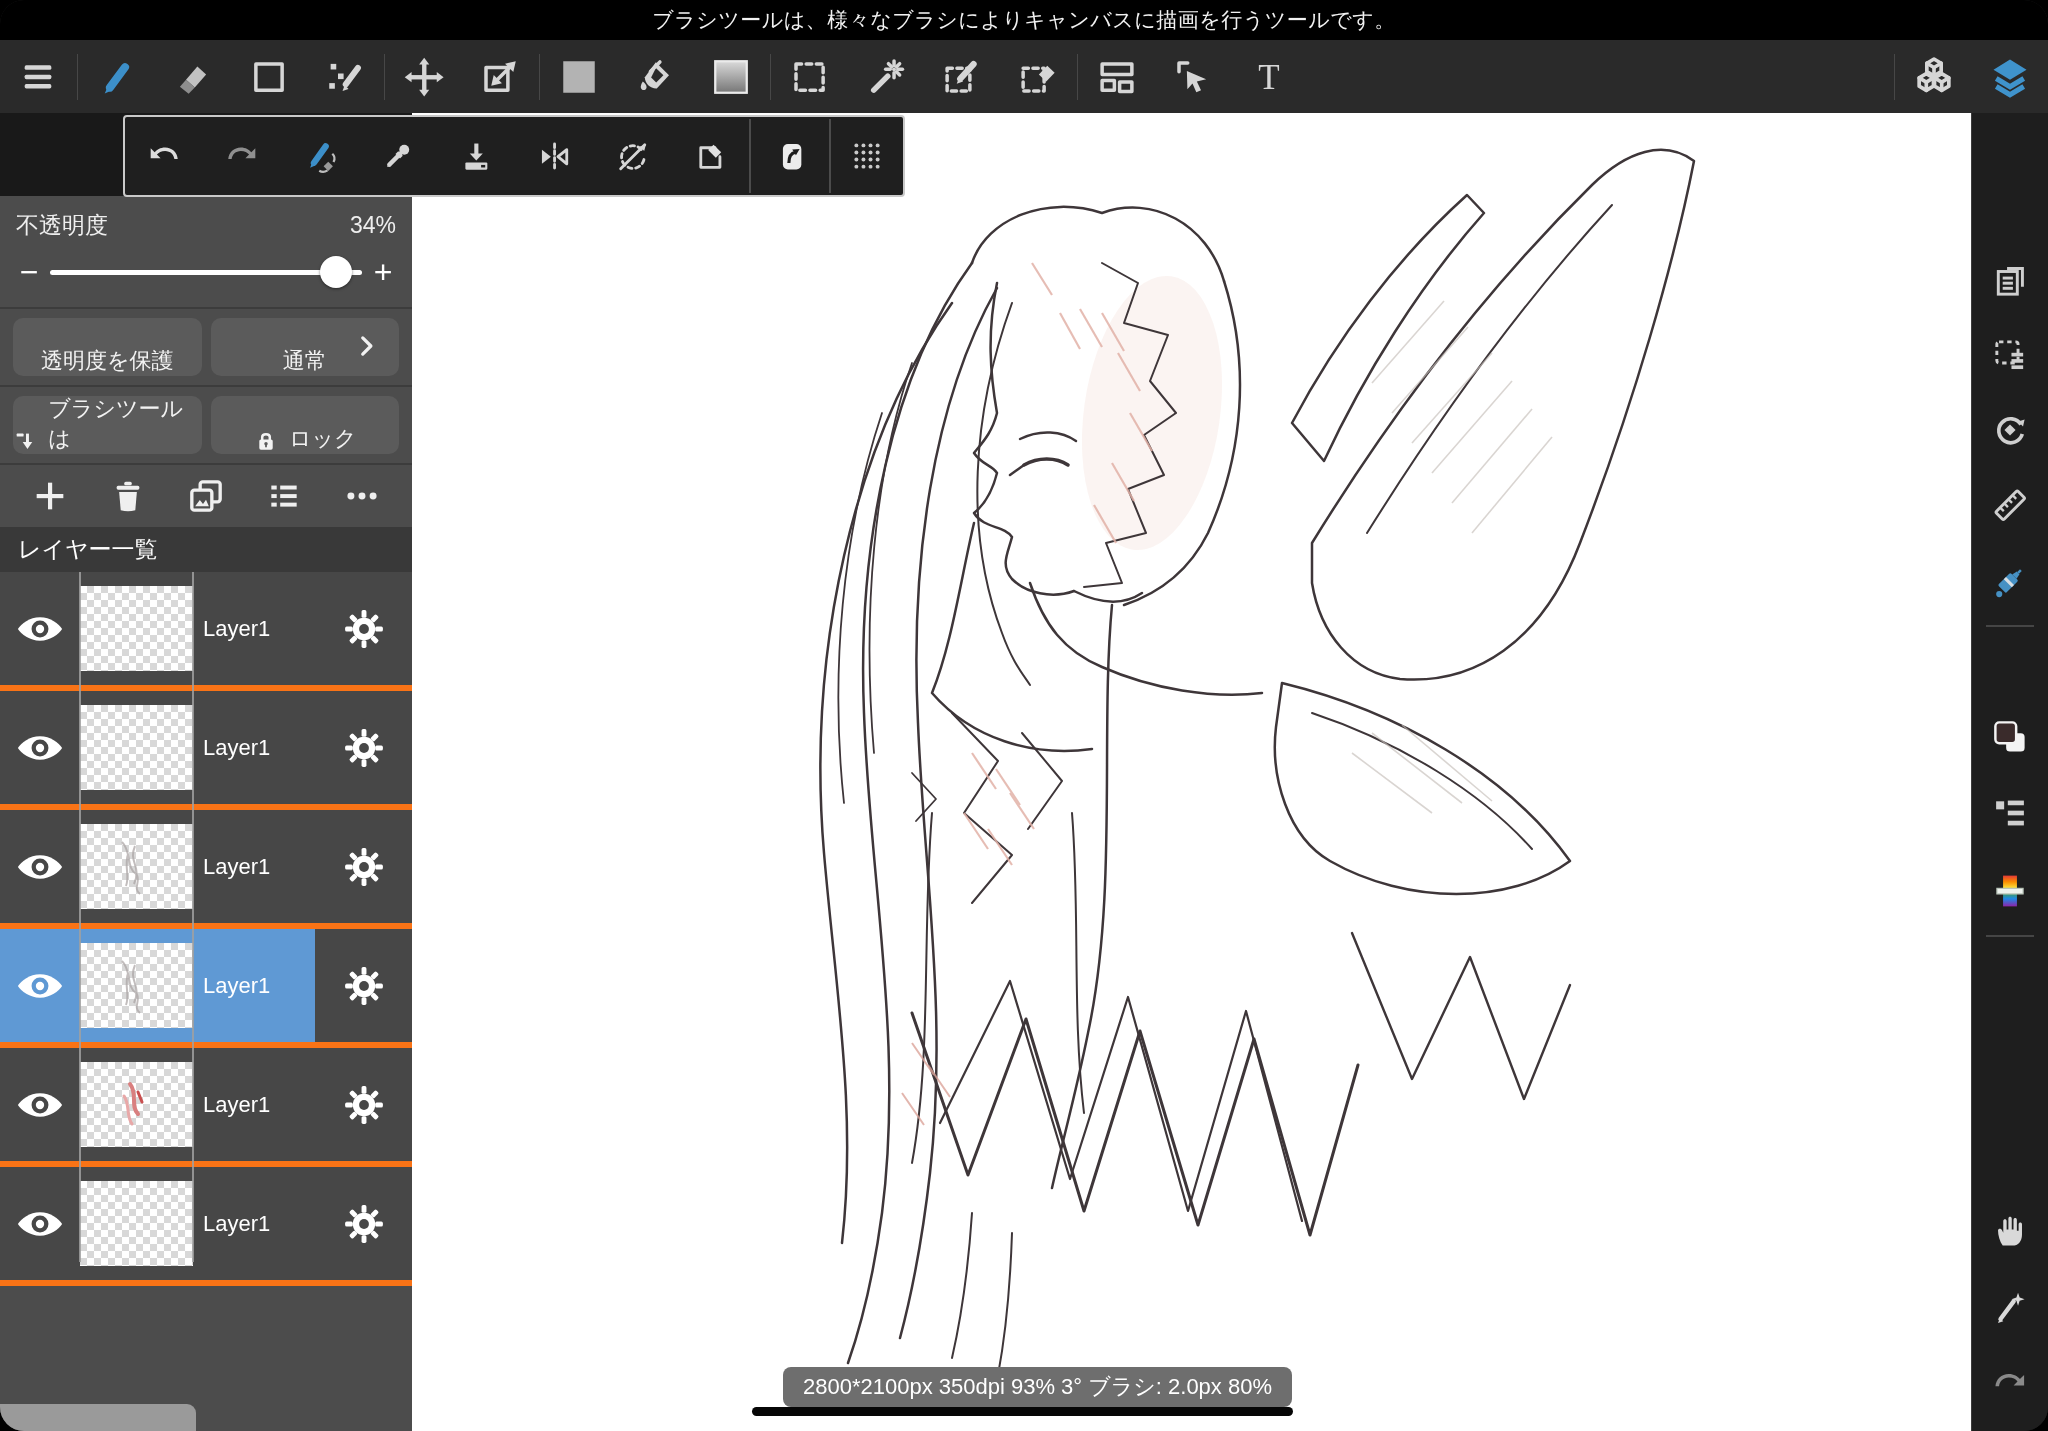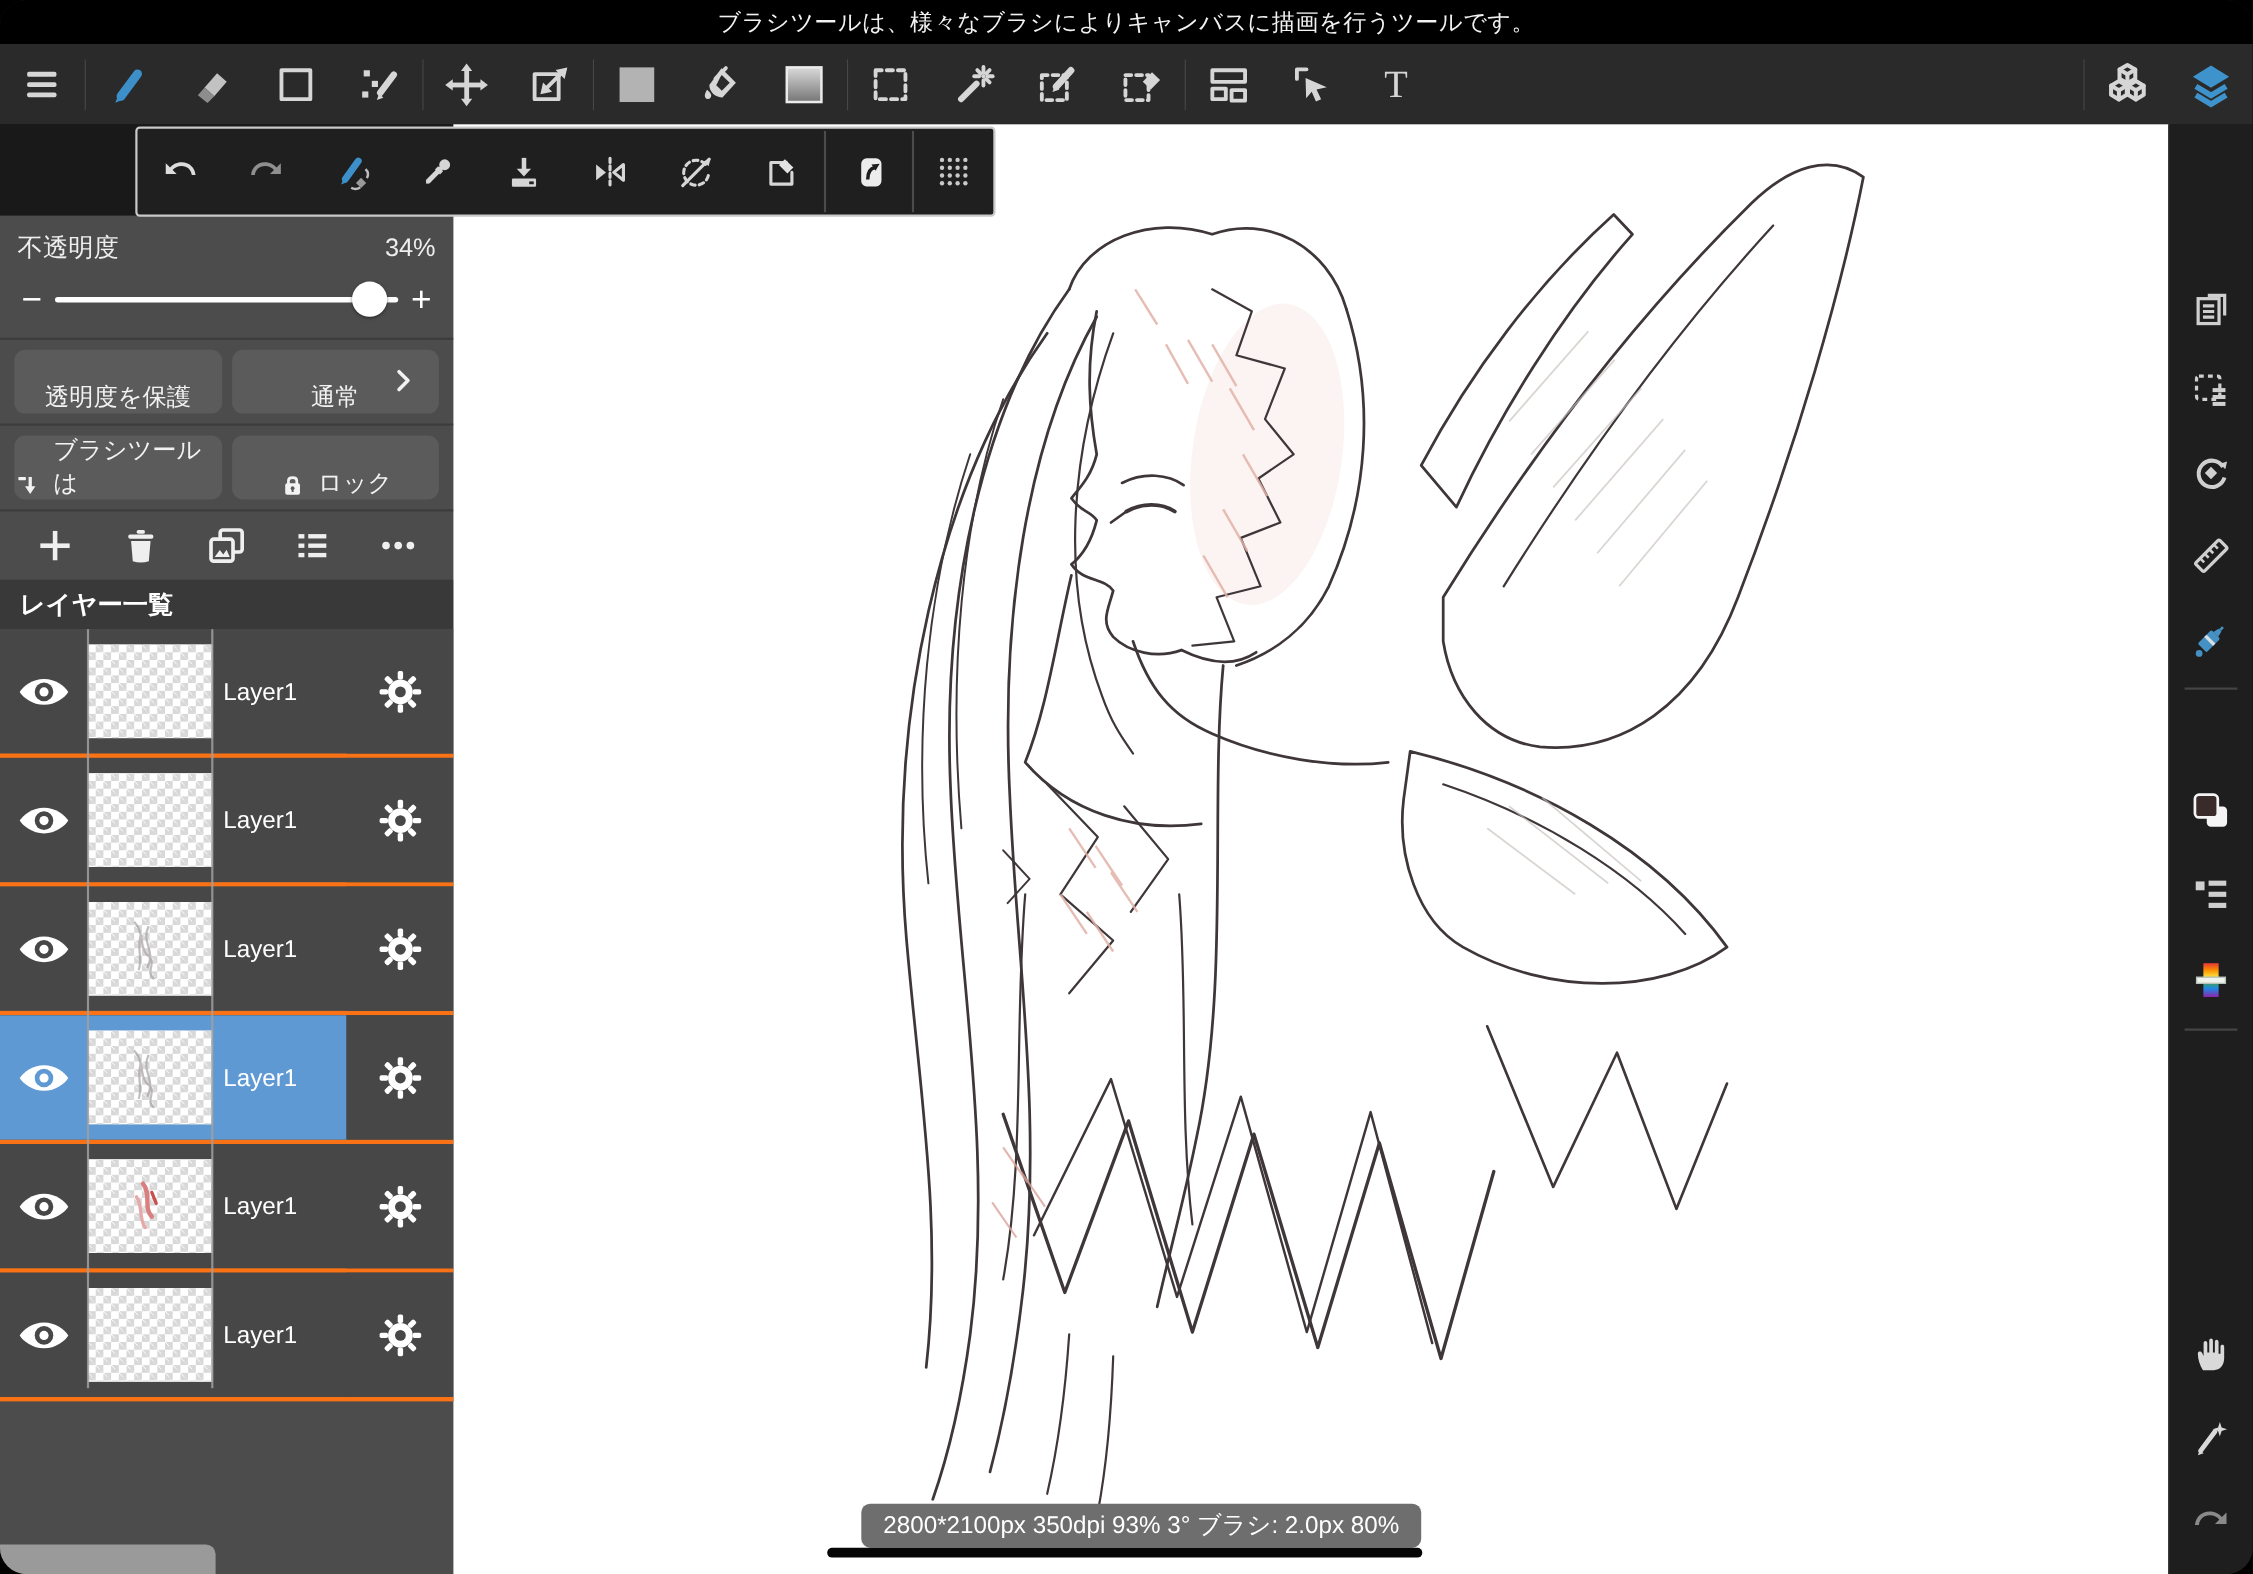--- a/index.html
+++ b/index.html
@@ -35,24 +35,24 @@
   .slider .knob{position:absolute;top:1px;right:10px;width:32px;height:32px;border-radius:50%;background:#fff;
                 box-shadow:0 1px 3px rgba(0,0,0,.5);}
   .hdiv{height:2px;background:#3c3c3c;}
   .btnrow{display:flex;gap:9px;padding:9px 13px;}
   .pbtn{flex:1;height:58px;background:#5b5b5b;border-radius:10px;color:#f2f2f2;font-size:22px;
         display:flex;align-items:flex-end;justify-content:center;position:relative;cursor:pointer;}
   .pbtn svg{margin-right:10px;}
   .pbtn .chev{position:absolute;right:10px;top:15px;}
   .ltools{display:flex;align-items:center;justify-content:space-between;padding:0 22px;height:62px;}
   .ltool{width:56px;height:56px;display:flex;align-items:center;justify-content:center;cursor:pointer;}
-  .lheader{height:45px;background:#393939;color:#fff;font-size:23px;font-weight:bold;
+  .lheader{height:45px;background:#393939;color:#fff;font-size:23px;font-weight:normal;
            display:flex;align-items:center;padding-left:18px;}
   .layer-list{position:relative;}
-  .layer-row{height:113px;display:flex;border-bottom:4px solid #f97316;background:#474747;}
+  .layer-row{height:113px;display:flex;border-bottom:6px solid #f97316;background:#474747;}
   .row-main{width:315px;display:flex;align-items:center;background:transparent;cursor:pointer;}
   .layer-row.sel .row-main{background:#5f99d4;}
   .eyecol{width:80px;display:flex;align-items:center;justify-content:center;cursor:pointer;}
   .thumb{position:relative;width:113px;height:113px;flex:0 0 113px;}
   .thumb-check{position:absolute;left:0;right:0;top:14px;bottom:14px;
      background-image:linear-gradient(45deg,#d8d8d8 25%,transparent 25%,transparent 75%,#d8d8d8 75%),
                       linear-gradient(45deg,#d8d8d8 25%,#ffffff 25%,#ffffff 75%,#d8d8d8 75%);
      background-size:14px 14px;background-position:0 0,7px 7px;background-color:#fff;}
   .thumb-art{position:absolute;left:0;top:14px;width:113px;height:85px;}
   .lname{color:#fff;font-size:22px;padding-left:10px;}

